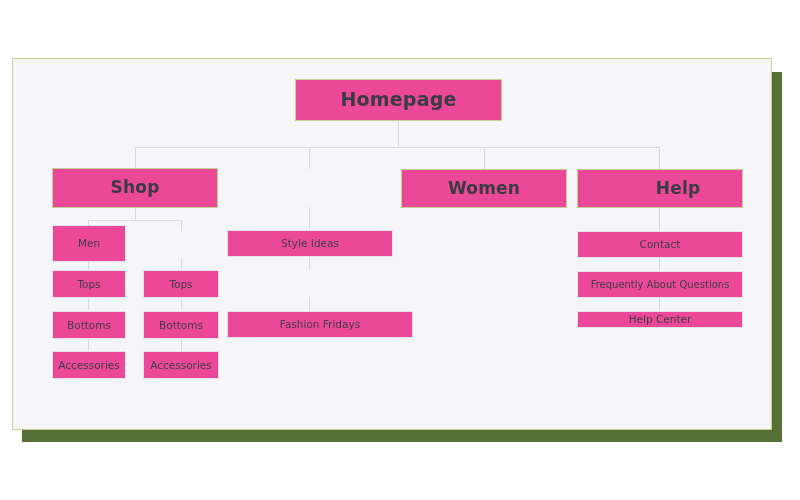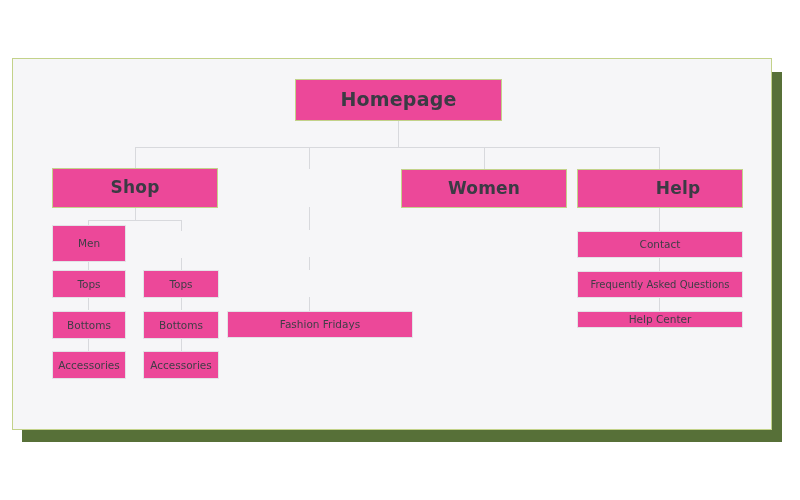--- a/index.html
+++ b/index.html
@@ -126,19 +126,20 @@
 
   <div class="node leaf" style="left:52px; top:225px; width:74px; height:37px;">Men</div>
   <div class="node leaf" style="left:52px; top:270px; width:74px; height:28px;">Tops</div>
   <div class="node leaf" style="left:52px; top:311px; width:74px; height:28px;">Bottoms</div>
   <div class="node leaf" style="left:52px; top:351px; width:74px; height:28px;">Accessories</div>
 
   <div class="node leaf" style="left:143px; top:270px; width:76px; height:28px;">Tops</div>
   <div class="node leaf" style="left:143px; top:311px; width:76px; height:28px;">Bottoms</div>
   <div class="node leaf" style="left:143px; top:351px; width:76px; height:28px;">Accessories</div>
 
+  <div class="node leaf" style="left:227px; top:230px; width:166px; height:27px;">Style Ideas</div>
   <div class="node leaf" style="left:227px; top:311px; width:186px; height:27px;">Fashion Fridays</div>
 
   <div class="node leaf" style="left:577px; top:231px; width:166px; height:27px;">Contact</div>
-  <div class="node leaf wide-text" style="left:577px; top:271px; width:166px; height:27px;">Frequently Asked Questions</div>
+  <div class="node leaf wide-text" style="left:577px; top:271px; width:166px; height:27px;">Frequently About Questions</div>
   <div class="node leaf" style="left:577px; top:311px; width:166px; height:17px;">Help Center</div>
 
 </div>
 
 </body></html>

